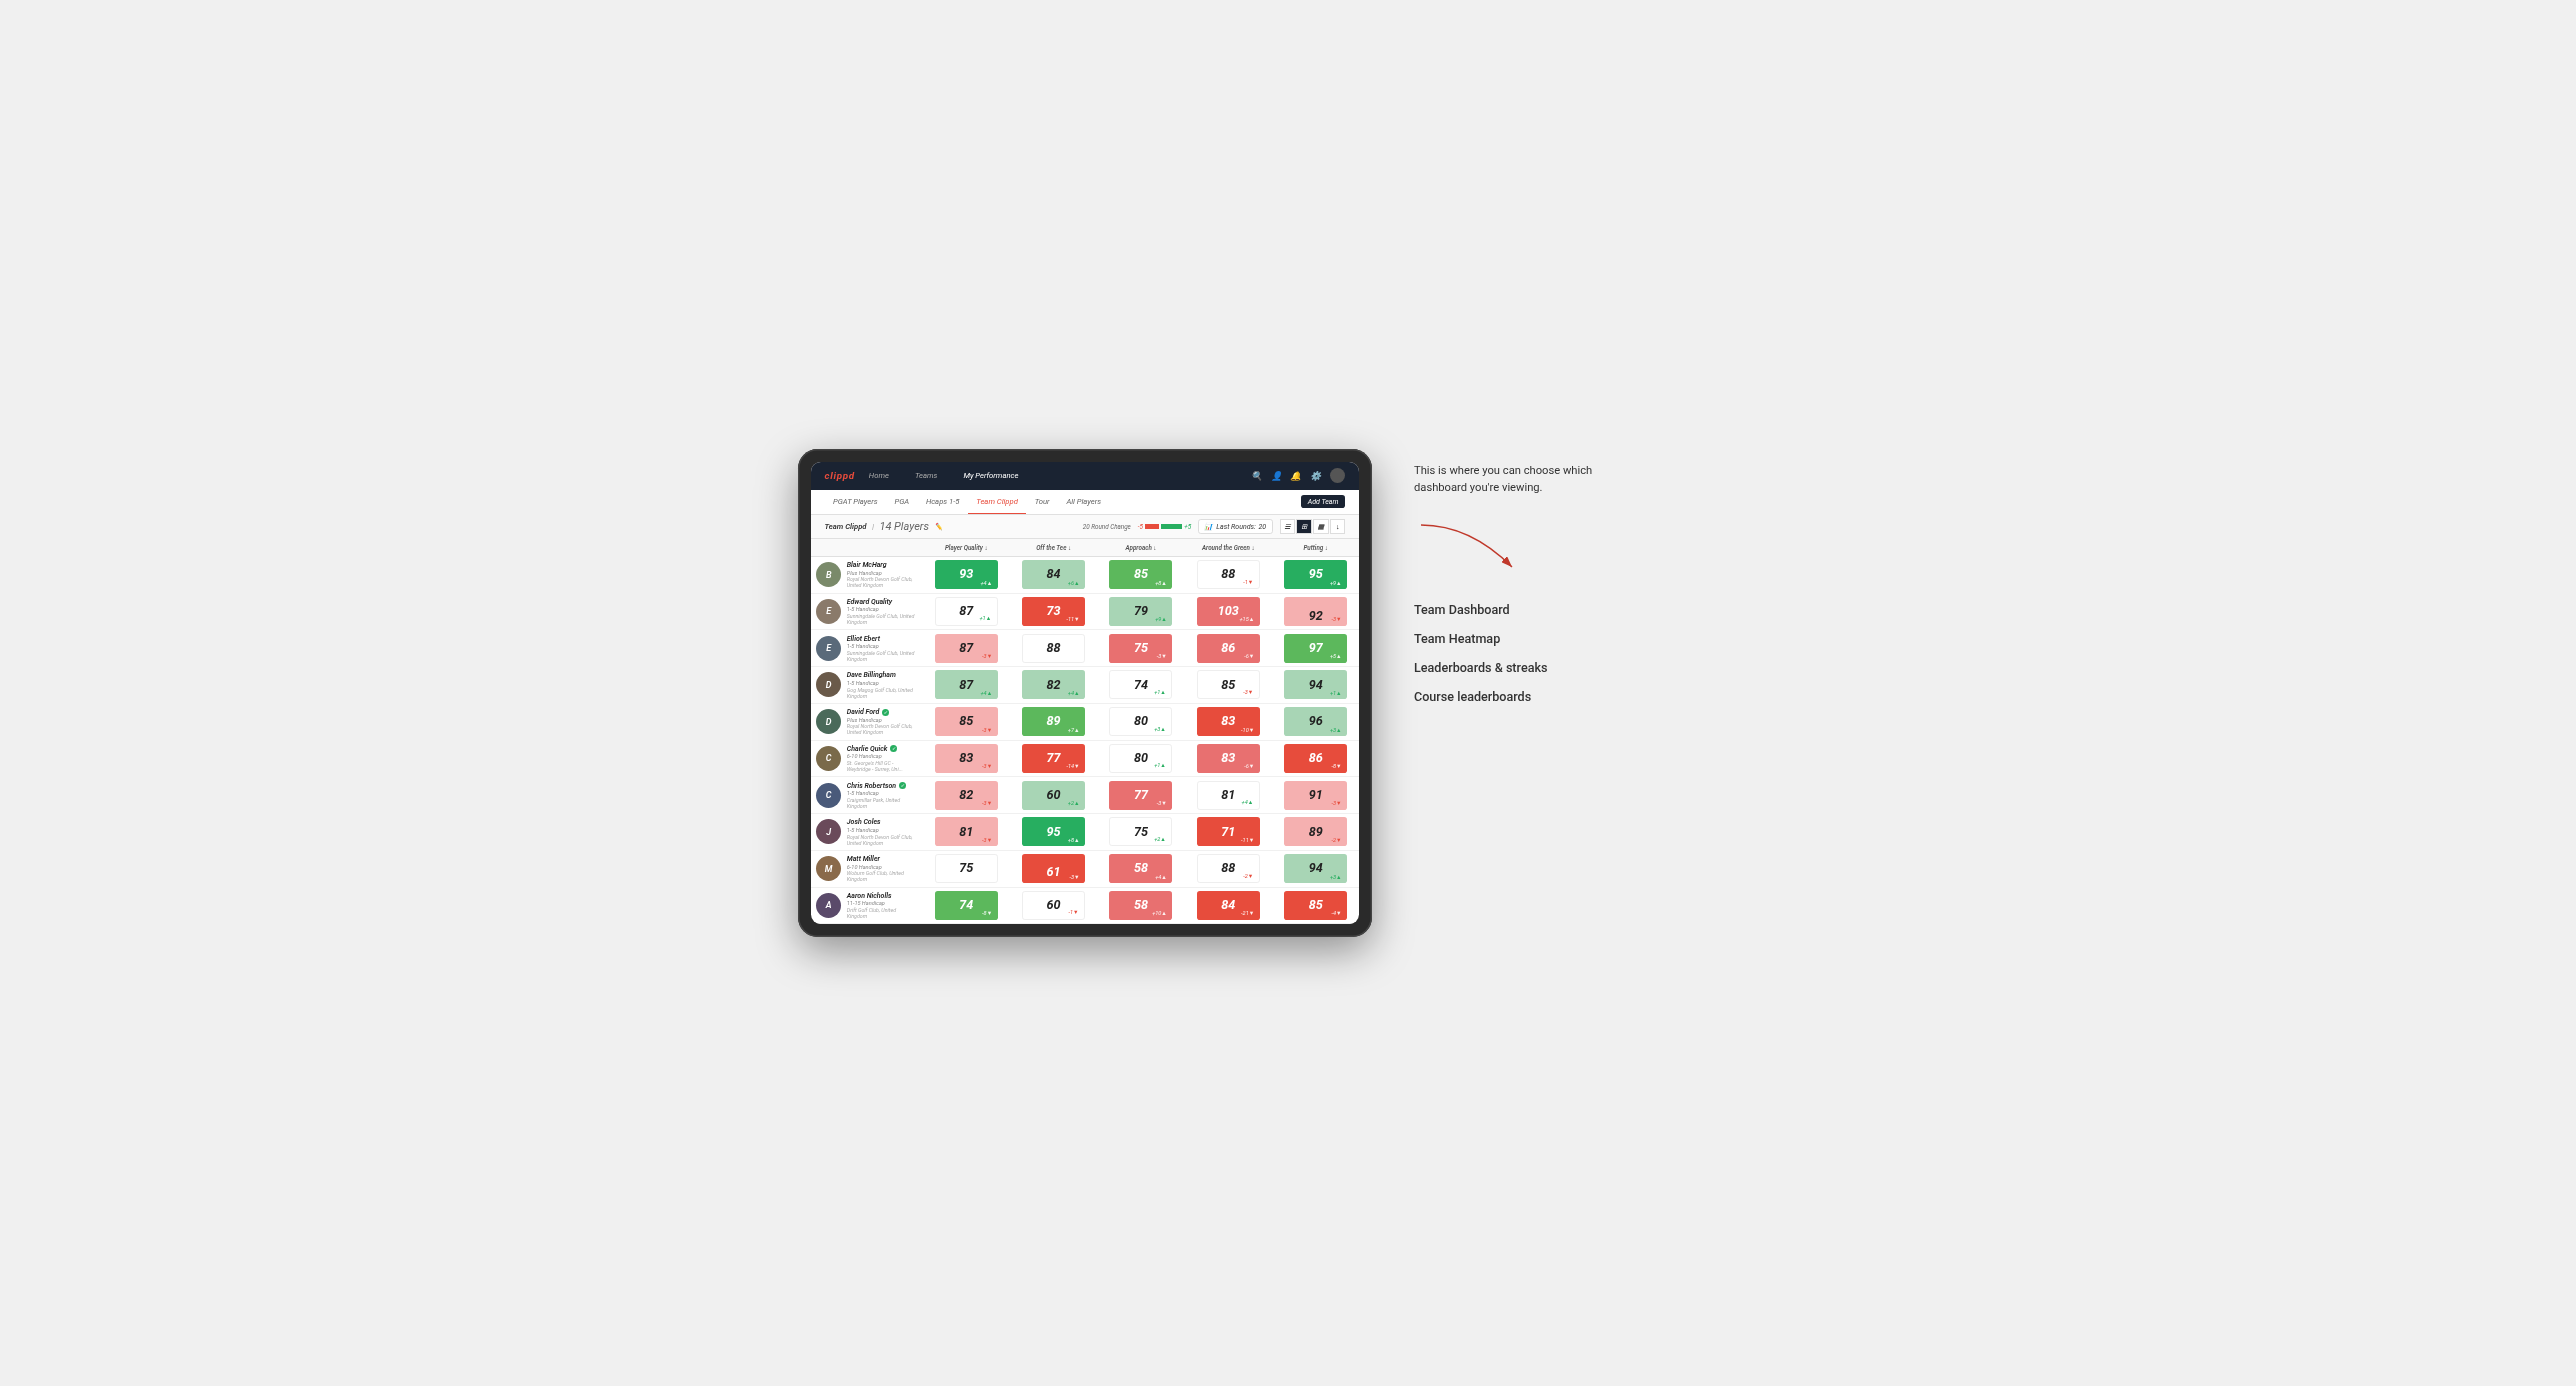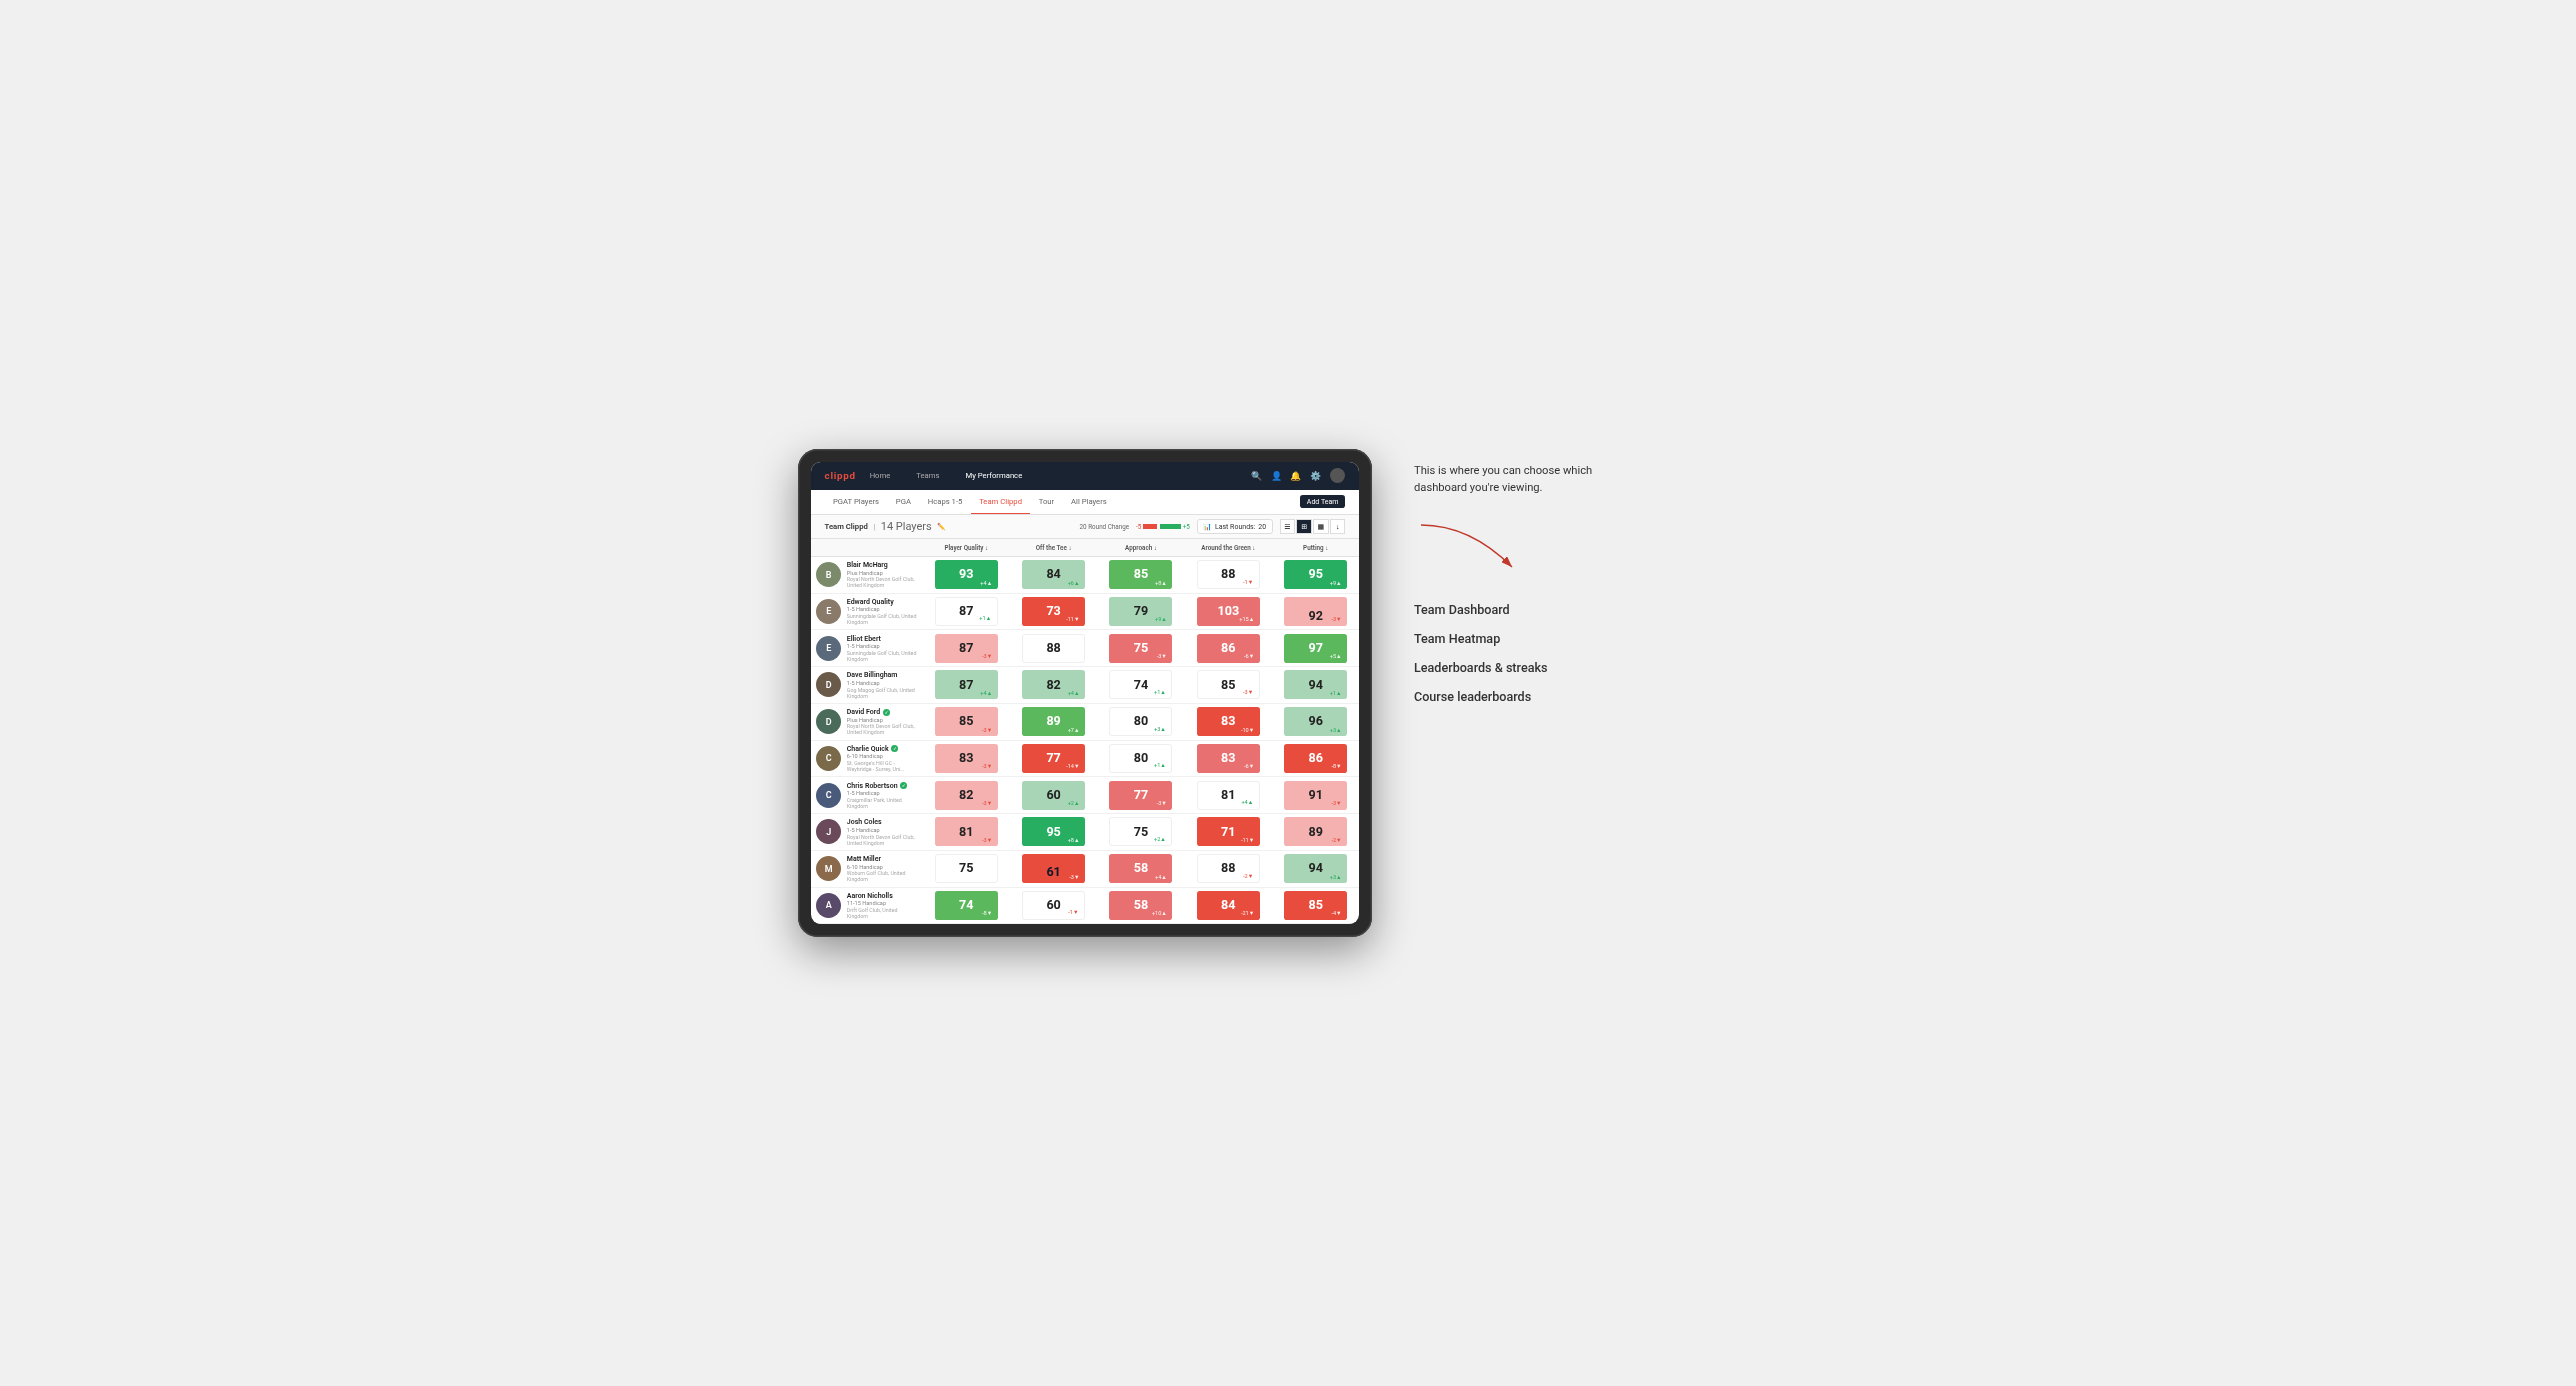--- a/index.html
+++ b/index.html
@@ -29,20 +29,21 @@
       box-shadow: 0 14px 42px rgba(0,0,0,0.4), inset 0 0 0 1.4px #444;
       flex: 0 0 auto;
       width: 574px;
     }
 
     .tablet-screen {
       background: #fff;
       border-radius: 9.8px;
       overflow: hidden;
       width: 100%;
+      font-style: italic;
     }
 
     
     .nav-bar {
       background: #1a2332;
       display: flex;
       align-items: center;
       padding: 0 14px;
       height: 28px;
       gap: 14px;
@@ -718,21 +719,21 @@
                       <div class="player-name">Matt Miller</div>
                       <div class="player-handicap">6-10 Handicap</div>
                       <div class="player-club">Woburn Golf Club, United Kingdom</div>
                     </div>
                   </div>
                 </td>
                 <td class="stat-cell"><div class="stat-box" style="background: rgb(255, 255, 255); border: 0.7px solid rgb(238, 238, 238);">
                     <div class="stat-value" style="color: rgb(34, 34, 34);">75</div>
                   </div></td>
                 <td class="stat-cell"><div class="stat-box" style="background: rgb(231, 76, 60);">
-                    <div class="stat-value" style="color: #0f172a; margin-top: 8px;">61</div>
+                    <div class="stat-value" style="color: #ffffff; margin-top: 8px;">61</div>
                     <div class="stat-change" style="color: rgba(255, 255, 255, 0.9);">-3▼</div>
                   </div></td>
                 <td class="stat-cell"><div class="stat-box" style="background: rgb(232, 112, 112);">
                     <div class="stat-value" style="color: white;">58</div>
                     <div class="stat-change" style="color: rgba(255, 255, 255, 0.9);">+4▲</div>
                   </div></td>
                 <td class="stat-cell"><div class="stat-box" style="background: rgb(255, 255, 255); border: 0.7px solid rgb(238, 238, 238);">
                     <div class="stat-value" style="color: rgb(34, 34, 34);">88</div>
                     <div class="stat-change" style="color: rgb(231, 76, 60);">-2▼</div>
                   </div></td>

